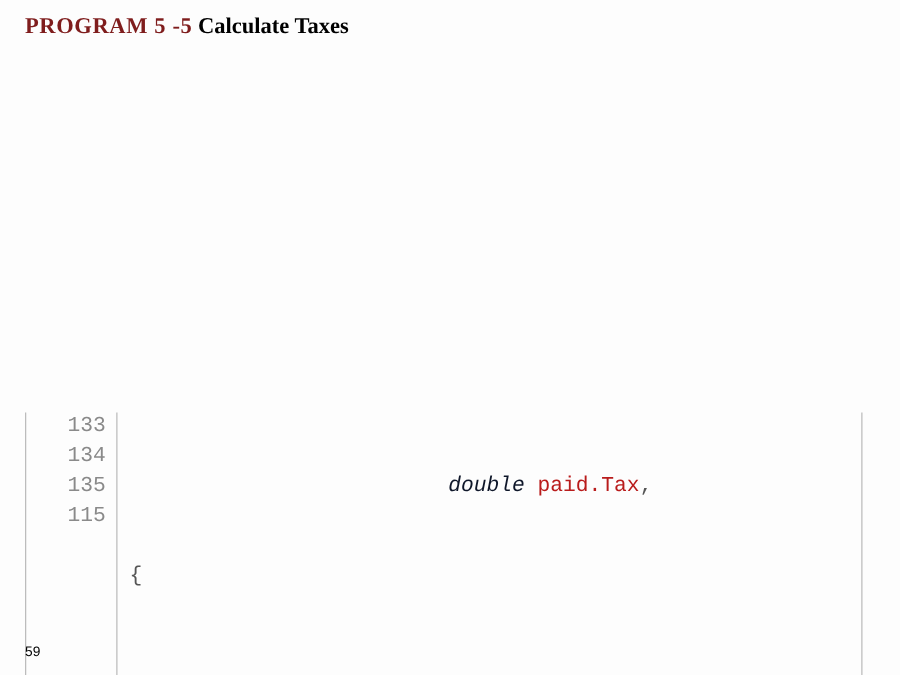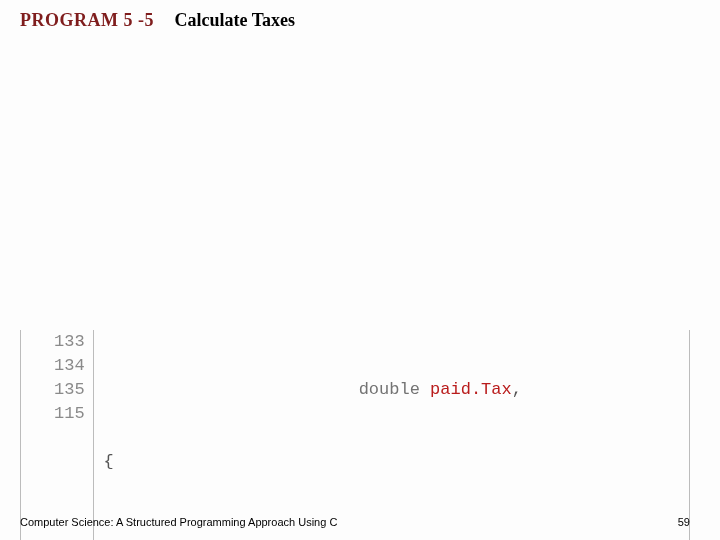--- a/index.html
+++ b/index.html
@@ -20,21 +20,20 @@
     line-height: 1.2;
   }
   .header .program-label {
     color: #7f1d1d;
     font-weight: bold;
     letter-spacing: 0.5px;
   }
   .header .program-title {
     color: #000;
     font-weight: bold;
-    margin-left: 16px;
   }
   .code-block {
     position: absolute;
     left: 20px;
     right: 30px;
     top: 330px;
     display: flex;
     font-family: "Courier New", Courier, monospace;
     font-size: 17px;
     line-height: 24px;
@@ -49,21 +48,21 @@
     text-align: right;
     user-select: none;
   }
   .gutter div { height: 24px; margin-left: 27px; }
   .code {
     padding-left: 10px;
     flex: 1;
     white-space: pre;
   }
   .code div { height: 24px; }
-  .tok-type   { color: #737373; }   
+  .tok-type   { color: #0f172a; font-style: italic; }   
   .tok-ident  { color: #b91c1c; }   
   .tok-punc   { color: #555; }   
   .footer {
     position: absolute;
     left: 20px;
     right: 30px;
     bottom: 12px;
     font-family: Arial, Helvetica, sans-serif;
     font-size: 11px;
     color: #000;
@@ -87,15 +86,14 @@
     <div>115</div>
   </div>
   <div class="code">
     <div><span>                         </span><span class="tok-type">double</span><span> </span><span class="tok-ident">paid.Tax</span><span class="tok-punc">,</span></div>
     <div><span class="tok-punc">{</span></div>
     
   </div>
 </div>
 
 <div class="footer">
-  <span>Computer Science: A Structured Programming Approach Using C</span>
   <span>59</span>
 </div>
 
 </body></html>

